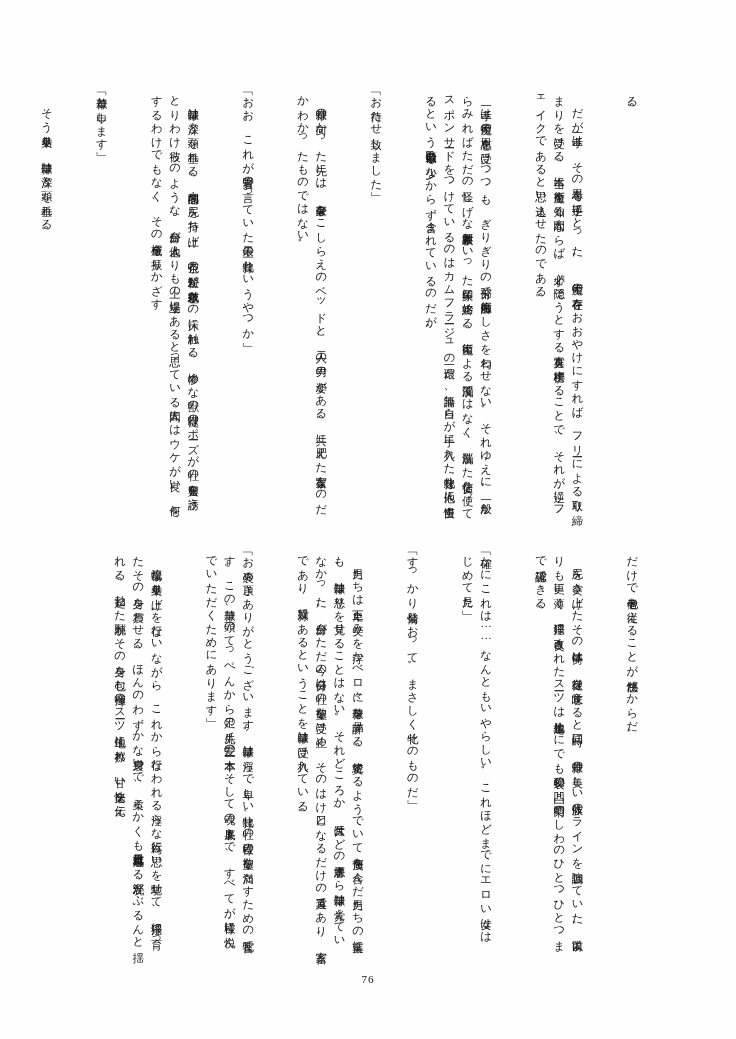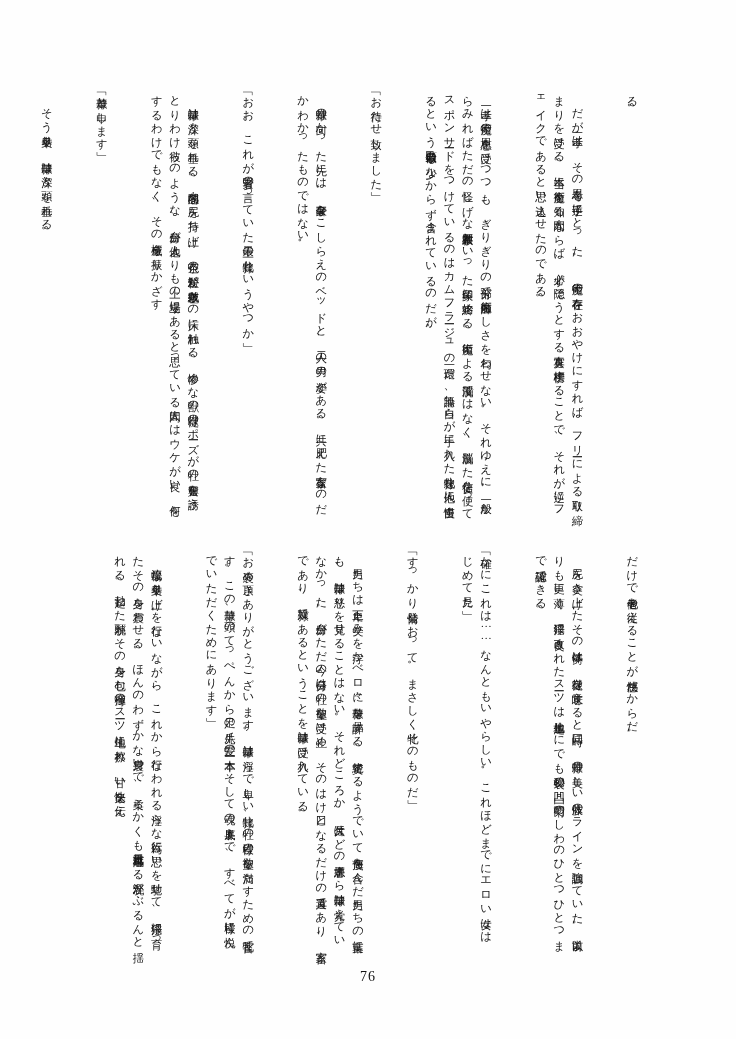--- a/index.html
+++ b/index.html
@@ -47,21 +47,21 @@
   }
   .para {
     display: block;
   }
   .page-number {
     position: absolute;
     bottom: 54px;
     left: 0;
     right: 0;
     text-align: center;
-    font-size: 14px;
+    font-size: 11px;
     font-family: "Liberation Serif", "DejaVu Serif", serif;
     color: #111;
     letter-spacing: 1px;
   }
 </style>
 </head>
 <body>
 
 <div class="page">
 

